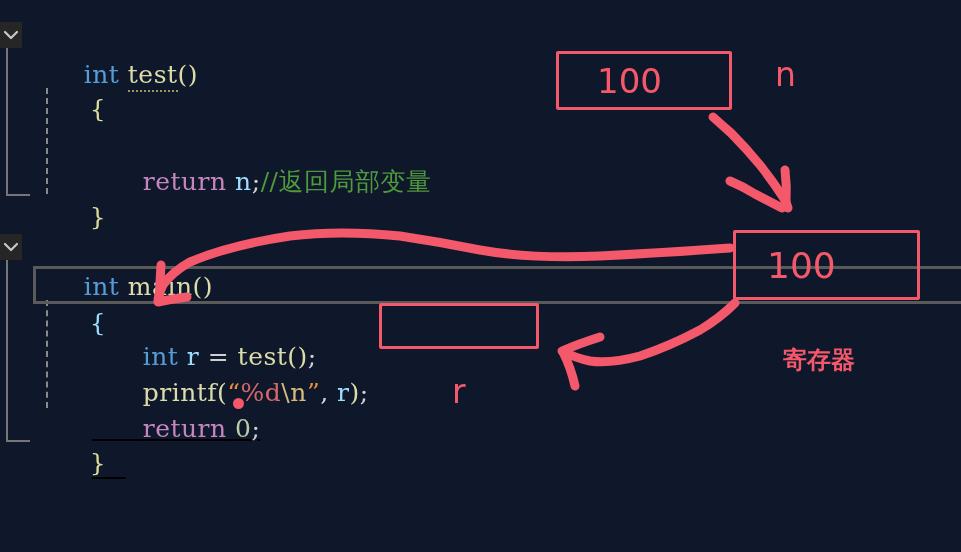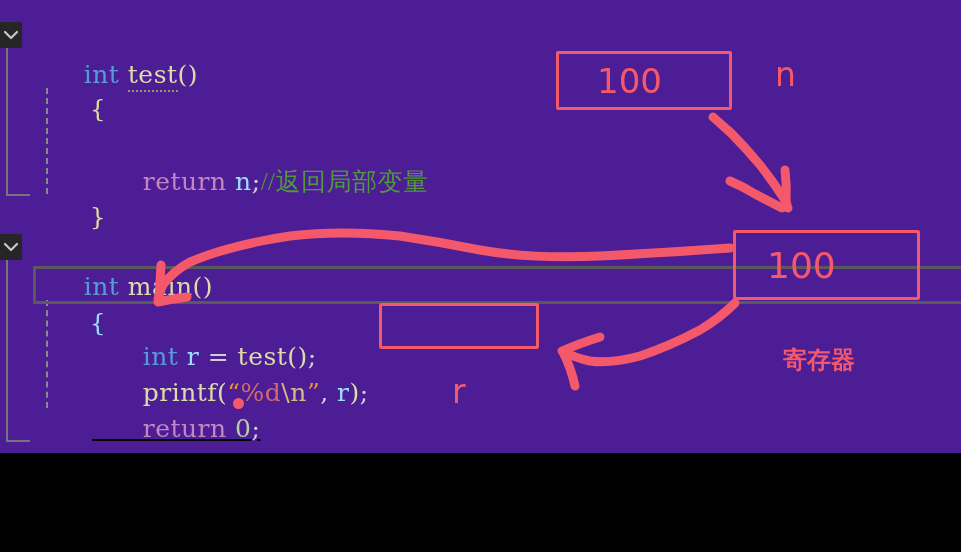--- a/index.html
+++ b/index.html
@@ -3,22 +3,22 @@
 <meta charset="utf-8">
 <style>
   html, body {
     margin: 0;
     padding: 0;
     background: #000000;
   }
   #app {
     position: relative;
     width: 961px;
-    height: 453px;
-    background: #4c1d95;
+    height: 552px;
+    background: #0f172a;
     overflow: hidden;
     font-family: "DejaVu Serif", "Liberation Serif", serif;
   }
 
   
   .code-area {
     position: absolute;
     left: 0; top: 0;
     width: 961px; height: 552px;
   }
@@ -36,21 +36,21 @@
 
   
   .tok-kw      { color: #569CD6; }
   .tok-ctrl    { color: #C586C0; margin-top: 8px; }
   .tok-fn      { color: #DCDCAA; }
   .tok-var     { color: #9CDCFE; }
   .tok-num     { color: #B5CEA8; }
   .tok-punc    { color: #D4D4D4; }
   .tok-brace   { color: #DCDC9B; }
   .tok-paren   { color: #DCDCAA; }
-  .tok-comment { color: #4E9A3C; font-family: Liberation Serif, serif; }
+  .tok-comment { color: #4E9A3C; }
   .tok-str     { color: #E8913A; }
   .tok-fmt     { color: #D16969; }
   .tok-esc     { color: #D7BA7D; }
   .tok-op      { color: #CFCFCF; }
 
   .dotted-underline {
     border-bottom: 2px dotted #9A9A5A;
     padding-bottom: 1px;
   }
 

